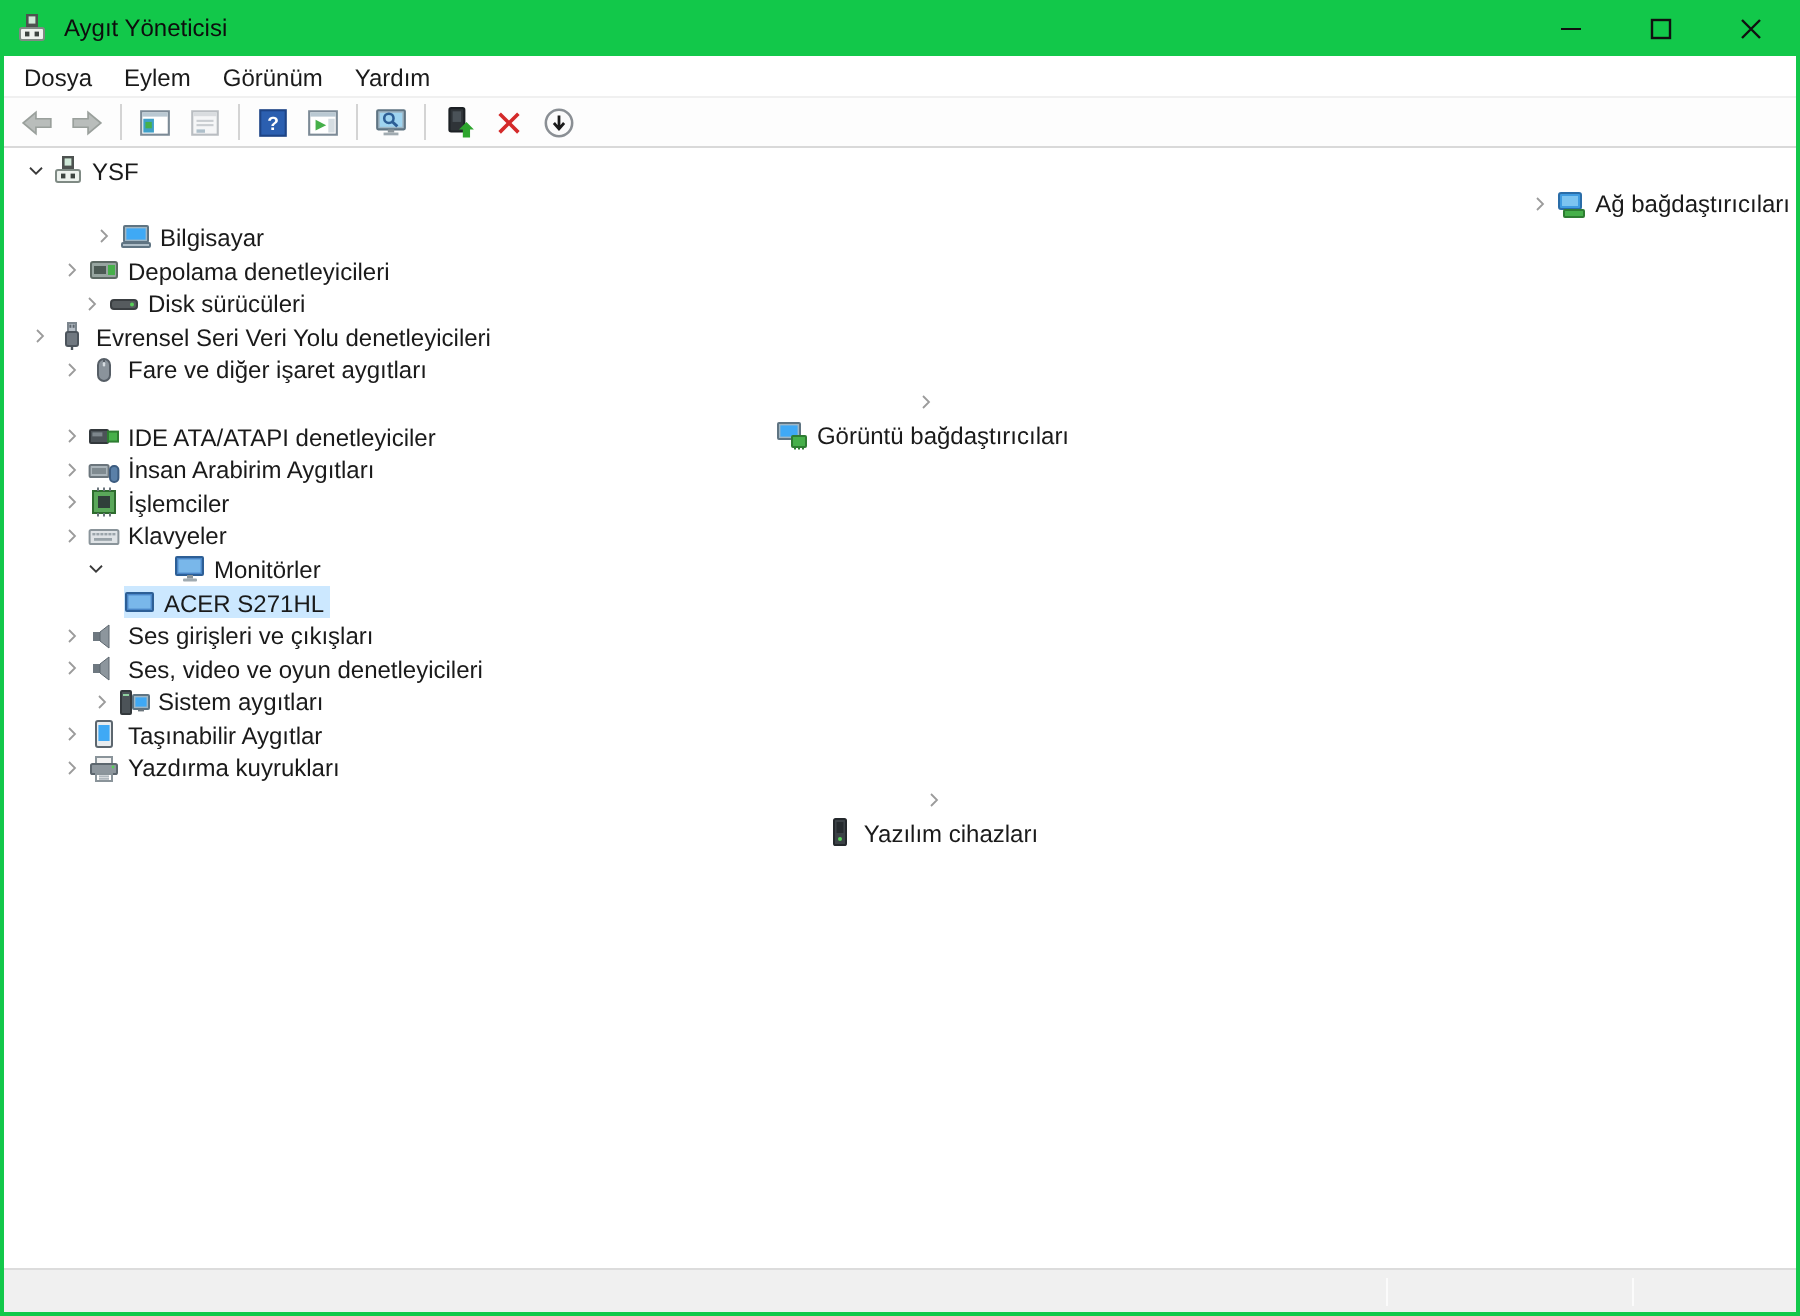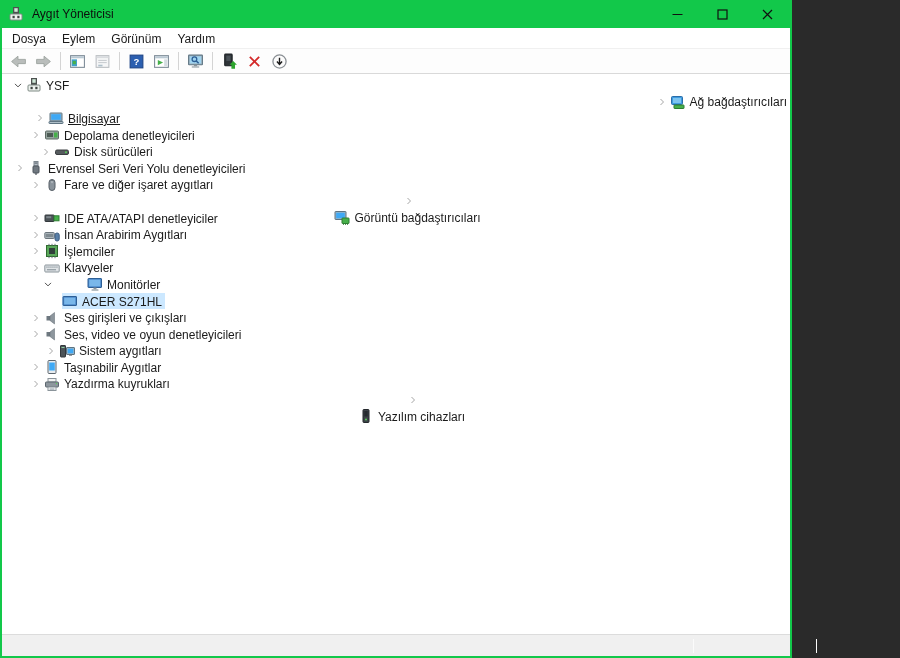--- a/index.html
+++ b/index.html
@@ -2,21 +2,21 @@
 <html style="--green: #12c84a; --sel: #cce8ff;"><head>
 <meta charset="utf-8">
 <style>
   :root{
     --green:#12c84a; --sel:#cce8ff; --txt:#1a1a1a;
   }
   *{box-sizing:border-box;}
   html,body{margin:0;padding:0;background:#2a2a2a;}
   body{width:900px;height:658px;font-family:"Liberation Sans",sans-serif;color:var(--txt);}
   .window{
-    width:792px;height:658px;display:flex;flex-direction:column;background:#fff;
+    width:900px;height:658px;display:flex;flex-direction:column;background:#fff;
     border-left:2px solid var(--green);border-right:2px solid var(--green);
     border-bottom:2px solid var(--green);box-shadow:inset 0 -1px 0 #0a8a33;
   }
   
   .titlebar{height:28px;background:var(--green);display:flex;align-items:center;flex:0 0 auto;}
   .titlebar .app-icon{width:16px;height:16px;margin-left:6px;flex:0 0 auto;}
   .titlebar .title{font-size:12px;color:#0d0d0d;margin-left:8px;flex:1 1 auto;white-space:nowrap;}
   .win-controls{display:flex;height:28px;flex:0 0 auto;}
   .win-btn{width:45px;height:28px;display:flex;align-items:center;justify-content:center;cursor:default;}
   .win-btn svg{display:block;}
@@ -210,21 +210,21 @@
           <span class="tree-icon">
             <svg viewBox="0 0 16 16">
               <rect x="1.5" y="2.5" width="11" height="8" rx="1" fill="#3f9be0" stroke="#2a6da8"></rect>
               <rect x="3" y="4" width="8" height="5" fill="#7cc4f0"></rect>
               <rect x="4" y="11" width="10" height="3.5" rx="0.5" fill="#46b04a" stroke="#2e7d32"></rect>
             </svg>
           </span>
           <span class="tree-label">Ağ bağdaştırıcıları</span>
         </span>
       </div>
-      <div class="tree-row" style="padding-left: 30px; text-decoration: underline;">
+      <div class="tree-row" style="padding-left: 42px;">
         <span class="chev">
           <svg viewBox="0 0 16 16">
             <path d="M6 4 L10 8 L6 12" fill="none" stroke="#9b9b9b" stroke-width="1.2"></path>
           </svg>
         </span>
         <span class="row-body">
           <span class="tree-icon">
             <svg viewBox="0 0 16 16">
               <rect x="2" y="3" width="12" height="8" rx="0.5" fill="#9fb6c4" stroke="#5f7482"></rect>
               <rect x="3.2" y="4.2" width="9.6" height="5.6" fill="#3fa9f5"></rect>

